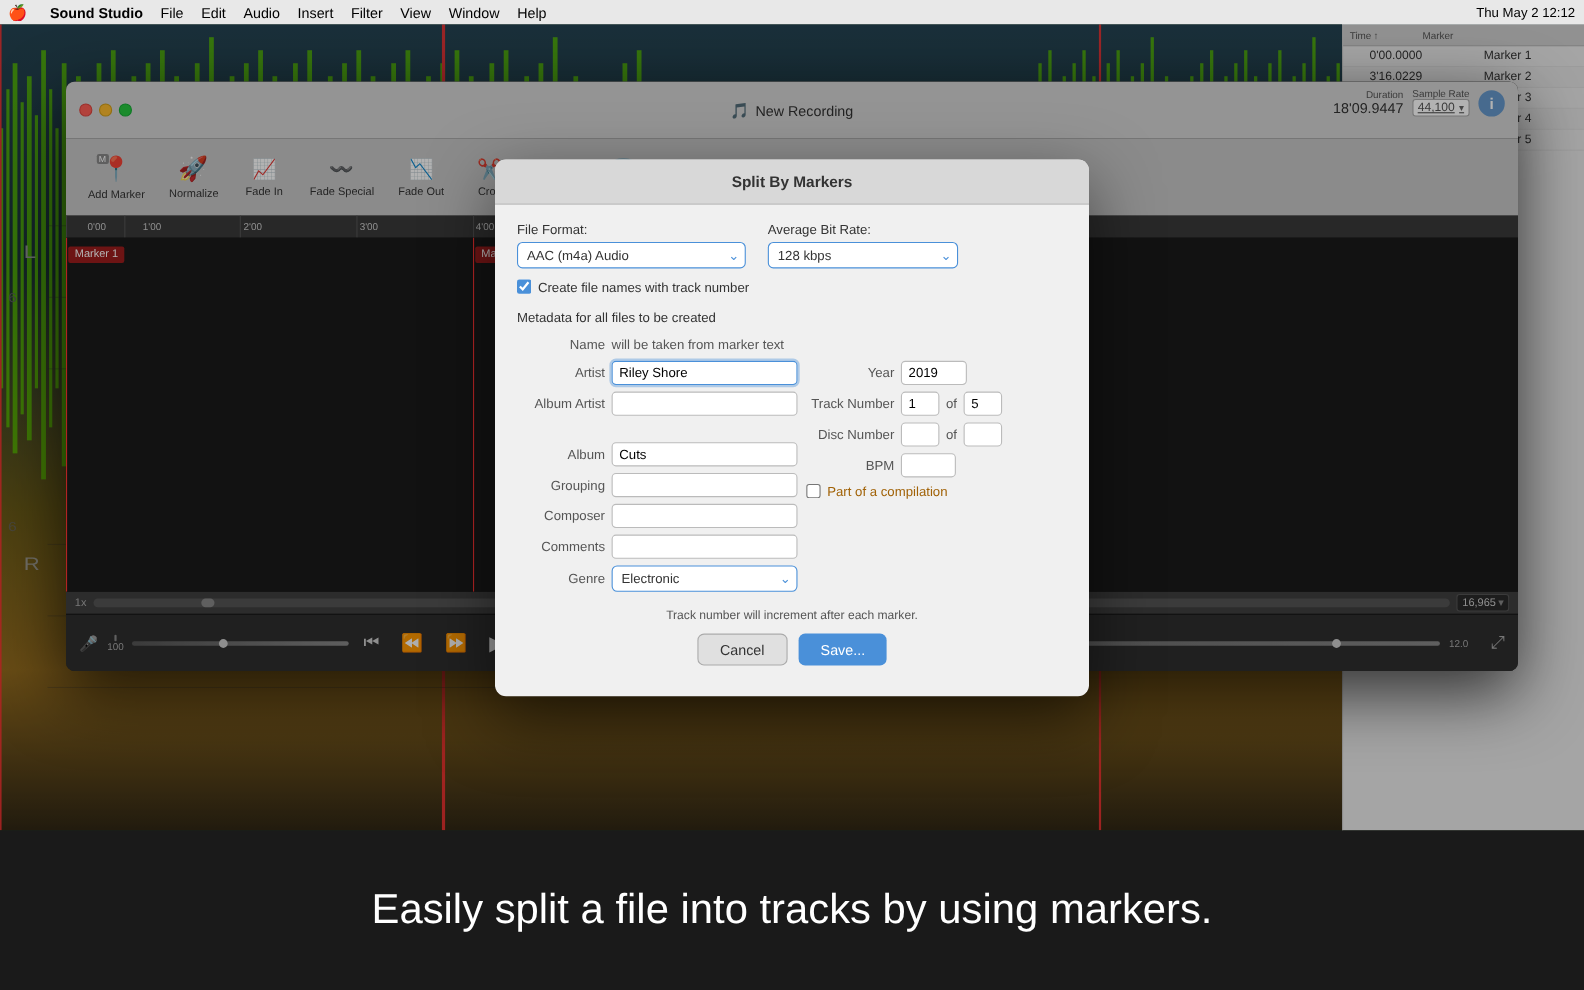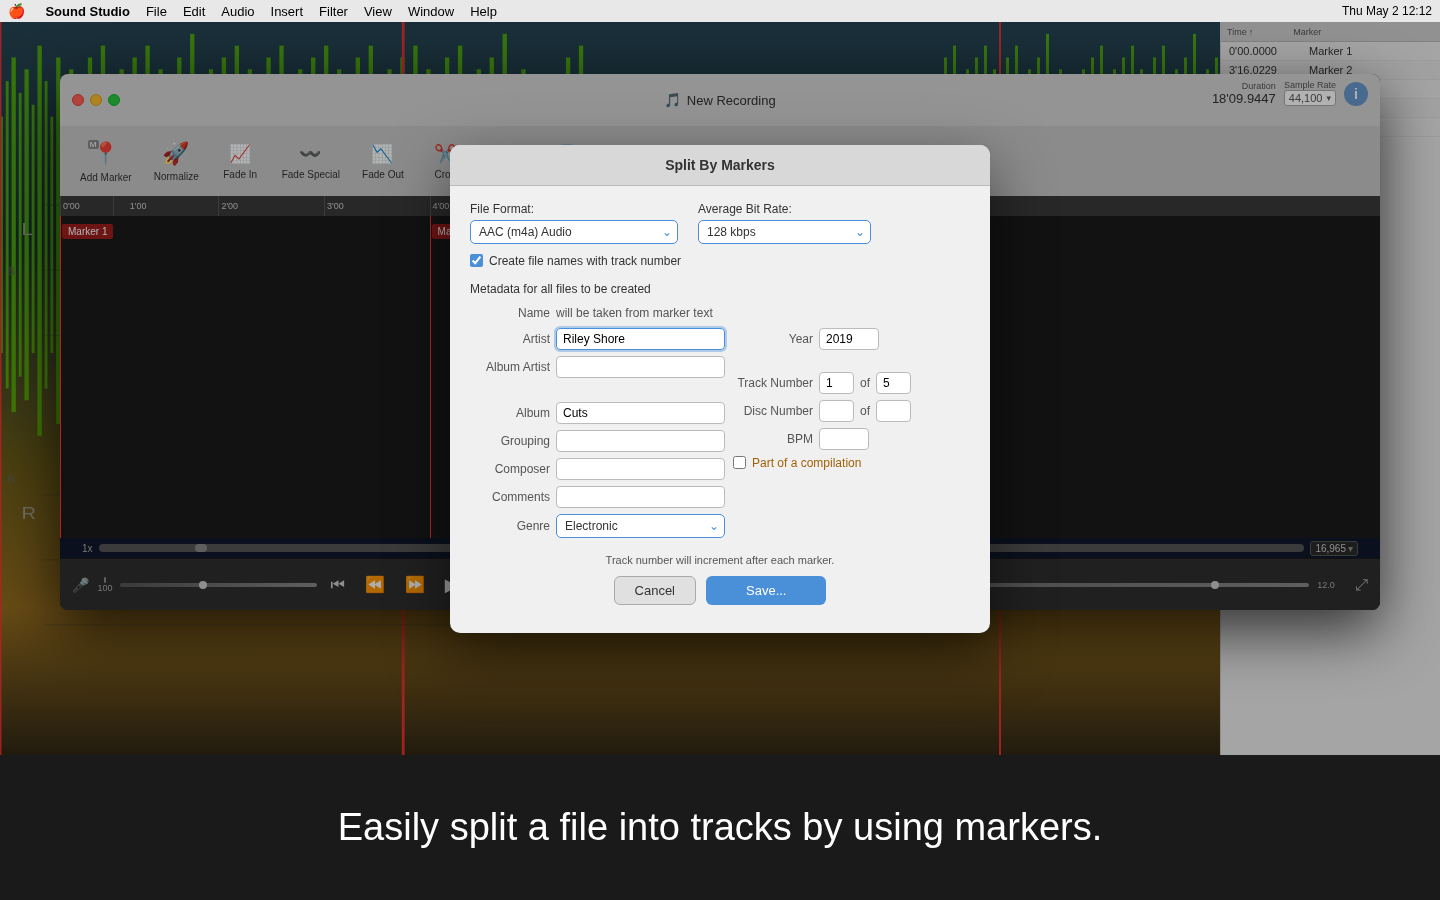--- a/index.html
+++ b/index.html
@@ -139,20 +139,21 @@
       font-size: 14px;
       font-weight: bold;
       cursor: pointer;
     }
     .markers-row {
       display: flex;
       padding: 3px 8px;
       font-size: 11px;
       color: #333;
       border-bottom: 1px solid #e0e0e0;
+      text-align: center;
     }
     .markers-row:nth-child(even) { background: #e8e8e8; }
     .markers-row .m-time { width: 80px; }
     .markers-row .m-name { flex: 1; }
 
     
     .transport-bar {
       height: 52px;
       background: #2e2e2e;
       display: flex;
@@ -377,21 +378,21 @@
       border-radius: 6px;
       padding: 6px 20px;
       font-size: 13px;
       cursor: pointer;
       color: #333;
     }
     .btn-save {
       background: #4a90d9;
       border: none;
       border-radius: 6px;
-      padding: 6px 40px;
+      padding: 6px 20px;
       font-size: 13px;
       cursor: pointer;
       color: white;
       font-weight: 500;
     }
   </style>
 </head>
 <body>
 
 <div class="menu-bar">
@@ -650,21 +651,21 @@
           <span>New Recording</span>
         </div>
 
         <div style="position:absolute;right:12px;top:6px;display:flex;align-items:flex-end;gap:8px;">
           <div class="toolbar-duration">
             <span style="font-size:9px;color:#555;">Duration</span>
             <span style="font-size:13px;color:#333;font-weight:300;">18'09.9447</span>
           </div>
           <div style="display:flex;flex-direction:column;align-items:center;font-size:9px;color:#555;">
             <span>Sample Rate</span>
-            <div style="display:flex;align-items:center;border:1px solid #aaa;border-radius:3px;background:white;padding:1px 4px;gap:4px;">
+            <div style="display:flex;align-items:center;border:1px solid #aaa;border-radius:3px;background:white;padding:1px 4px;gap:4px;text-decoration:underline;">
               <span style="font-size:11px;">44,100</span>
               <span style="color:#666;">▾</span>
             </div>
           </div>
           <div class="info-btn">i</div>
         </div>
       </div>
 
       <div class="toolbar">
         <div class="toolbar-btn">
@@ -699,39 +700,39 @@
           <span class="tb-label">Split</span>
         </div>
         <div class="toolbar-btn">
           <span class="tb-icon" style="font-size:18px;">🗑️</span>
           <span class="tb-label">Delete</span>
         </div>
       </div>
 
       <div style="height:20px;background:#3a3a3a;display:flex;align-items:center;flex-shrink:0;position:relative;">
         <div style="display:flex;width:100%;height:100%;font-size:9px;color:#ccc;">
-          <div style="width:4%;border-left:1px solid #555;line-height:20px;padding-left:2px;">0'00</div>
+          <div style="width:4%;border-left:1px solid #555;line-height:20px;padding-left:2px;text-align:center;">0'00</div>
           <div style="width:8%;border-left:1px solid #555;line-height:20px;padding-left:16px;">1'00</div>
           <div style="width:8%;border-left:1px solid #555;line-height:20px;padding-left:2px;">2'00</div>
           <div style="width:8%;border-left:1px solid #555;line-height:20px;padding-left:2px;">3'00</div>
           <div style="width:8%;border-left:1px solid #555;line-height:20px;padding-left:2px;">4'00</div>
           <div style="flex:1;border-left:1px solid #555;"></div>
         </div>
       </div>
 
       <div style="flex:1;position:relative;overflow:hidden;background:#1a1a1a;">
 
         <div style="position:absolute;left:0;top:0;bottom:0;width:1px;background:#ff3333;z-index:5;"></div>
         <div style="position:absolute;left:2px;top:8px;background:rgba(180,30,30,0.85);color:white;font-size:10px;padding:2px 6px;border-radius:2px;z-index:6;">Marker 1</div>
 
         <div style="position:absolute;left:28%;top:0;bottom:0;width:1px;background:#ff3333;z-index:5;"></div>
         <div style="position:absolute;left:calc(28% + 2px);top:8px;background:rgba(180,30,30,0.85);color:white;font-size:10px;padding:2px 6px;border-radius:2px;z-index:6;">Marker 2</div>
       </div>
 
-      <div style="height:20px;background:#0f172a;display:flex;align-items:center;padding:0 22px;gap:6px;flex-shrink:0;">
+      <div style="height:20px;background:#404040;display:flex;align-items:center;padding:0 8px;gap:6px;flex-shrink:0;">
         <span style="color:#aaa;font-size:10px;">1x</span>
         <div style="flex:1;height:8px;background:#555;border-radius:4px;position:relative;">
           <div style="position:absolute;left:8%;width:12px;height:8px;background:#888;border-radius:4px;"></div>
         </div>
         <div style="background:#2a2a2a;border:1px solid #555;border-radius:3px;color:#ccc;font-size:10px;padding:1px 4px;display:flex;align-items:center;gap:2px;">
           <span>16,965</span>
           <span style="color:#888;">▾</span>
         </div>
       </div>
 
@@ -848,21 +849,21 @@
                     <option>Rock</option>
                     <option>Jazz</option>
                     <option>Classical</option>
                   </select>
                 </div>
               </div>
             </div>
 
             <div>
 
-              <div class="meta-row" style="margin-bottom:22px;">
+              <div class="meta-row" style="margin-bottom:6px;">
                 <span class="meta-row-label">Year</span>
                 <input type="text" class="meta-row-input" value="2019" style="width: 60px; flex: 0 0 auto;">
               </div>
 
               <div class="meta-row" style="margin-bottom:6px;">
                 <span class="meta-row-label">Track Number</span>
                 <input type="text" class="meta-row-input tiny" value="1" style="">
                 <span class="meta-of">of</span>
                 <input type="text" class="meta-row-input tiny" value="5" style="">
               </div>

